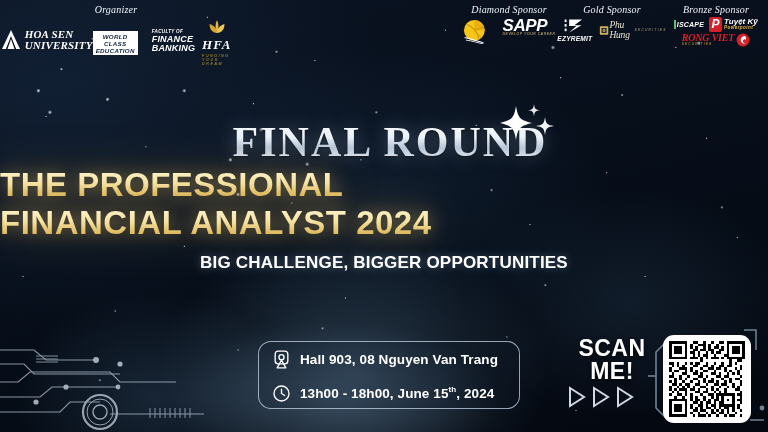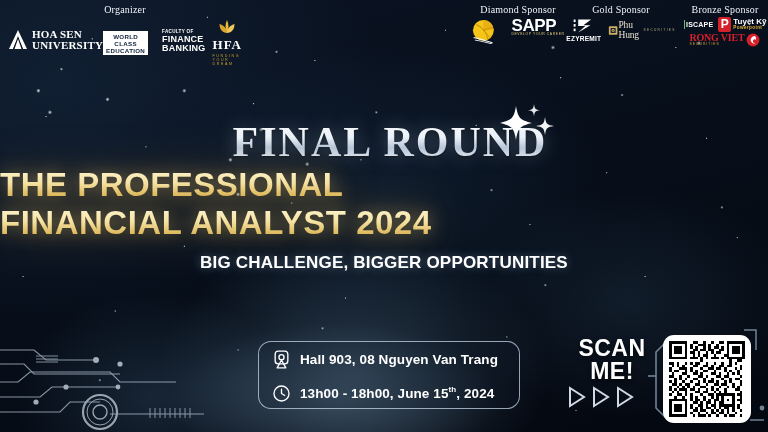--- a/index.html
+++ b/index.html
@@ -81,21 +81,21 @@
       radial-gradient(2.2px 2.2px at 31% 45%, rgba(255,255,255,.85), transparent),
       radial-gradient(2.2px 2.2px at 40% 38%, rgba(255,255,255,.8), transparent),
       radial-gradient(2.2px 2.2px at 44% 45%, rgba(255,255,255,.85), transparent),
       radial-gradient(2.2px 2.2px at 34% 30%, rgba(255,255,255,.8), transparent),
       radial-gradient(2.2px 2.2px at 72% 11%, rgba(255,255,255,.8), transparent),
       radial-gradient(2.2px 2.2px at 91% 10%, rgba(255,255,255,.75), transparent);
     opacity:.95;
   }
 
   
-  .header { position:absolute; top:0; left:17px; right:0; height:72px; }
+  .header { position:absolute; top:0; left:8px; right:0; height:72px;font-style:italic; }
   .sp-caption {
     font-family:"Liberation Serif", serif;
     color:#f0f4fa; font-size:10px; text-align:center;
     letter-spacing:.2px; white-space:nowrap;
   }
   .grp { position:absolute; }
   .grp-organizer { left:8px; top:4px; width:200px; }
   .grp-diamond  { left:447px; top:4px; width:108px; }
   .grp-gold     { left:556px; top:4px; width:96px;  }
   .grp-bronze   { left:650px; top:4px; width:116px; }

